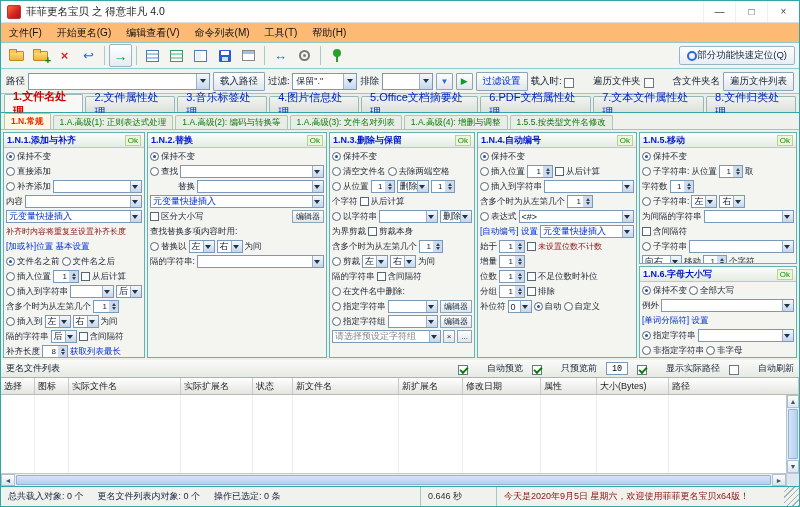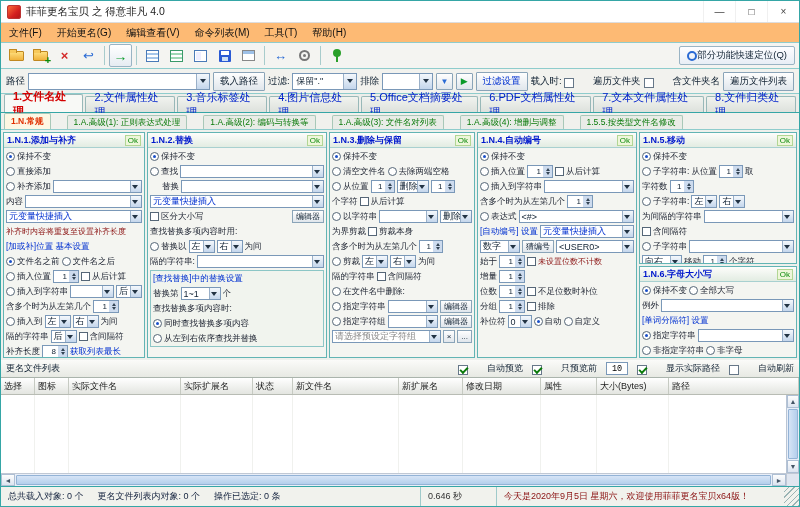--- a/index.html
+++ b/index.html
@@ -51,21 +51,21 @@
 .gplay{color:#0a9a2a;font-size:9px}
 .gfun{color:#2a6ad4;font-size:8px}
 .cbx{display:inline-flex;align-items:flex-end;gap:19px}
 .cbx i{width:10px;height:10px;border:1px solid #678;background:#fff;display:inline-block;position:relative;flex:none}
 .cbx.on i::after{content:"";position:absolute;left:1px;top:1px;width:6px;height:3px;border-left:2px solid #0a7a0a;border-bottom:2px solid #0a7a0a;transform:rotate(-45deg)}
 
 .mtabs{height:19px;display:flex;align-items:flex-end;gap:2px;padding:0 3px;background:#eceeea;border-bottom:1px solid #35a6a6;flex:none}
 .mtab{height:16px;display:flex;align-items:center;padding:0 8px;border:1px solid #98b8b8;border-bottom:none;border-radius:2px 2px 0 0;background:linear-gradient(#f1f3ef,#dde1dc);font-size:11px;color:#0022cc}
 .mtab.sel{background:#f8f9f6;color:#d40000;font-weight:bold;height:18px}
 
-.stabs{height:17px;display:flex;align-items:flex-end;gap:16px;padding:0 3px;background:#f0f1ed;border-bottom:1px solid #8ecccc;flex:none}
+.stabs{height:17px;display:flex;align-items:flex-end;gap:2px;padding:0 3px;background:#f0f1ed;border-bottom:1px solid #8ecccc;flex:none}
 .stab{height:14px;padding:0 6px;border:1px solid #a8c8b8;border-bottom:none;border-radius:2px 2px 0 0;background:#e9ece7;font-size:8.5px;color:#0a7a0a;display:flex;align-items:center;white-space:nowrap}
 .stab.sel{background:#fdf7e3;color:#e03000;font-weight:bold;height:16px}
 
 .panels{height:230px;display:flex;gap:2px;padding:2px;background:#eef0ec;flex:none}
 .pcol{display:flex;flex-direction:column;gap:2px;flex:none}
 .panel{border:1px solid #62b4b4;background:#f4f5f1;display:flex;flex-direction:column;flex:1;overflow:hidden}
 .ph{height:15px;display:flex;align-items:center;justify-content:space-between;padding:0 3px;background:linear-gradient(#fdfdfb,#e2ece2);border-bottom:1px solid #a8d0d0;flex:none}
 .ph b{font-size:9px;color:#0018cc}
 .ok{font-size:8px;color:#0a8a0a;border:1px solid #b2d694;background:#eef6da;line-height:9px;padding:0 2px}
 .pbody{flex:1;padding:1px 2px;display:flex;flex-direction:column}
@@ -337,21 +337,21 @@
           <div class="row">
               <i class="rd on"></i>
               <span class="lb">保持不变</span>
             </div>
           <div class="row">
               <i class="rd"></i>
               <span class="lb">查找</span>
               <span class="combo fx"></span>
             </div>
           <div class="row">
-              <span class="lb" style="margin-left:12px">替换</span>
+              <span class="lb" style="margin-left:28px">替换</span>
               <span class="combo fx"></span>
             </div>
           <div class="row">
               <span class="combo fx">
                 <span class="lk">元变量快捷插入</span>
               </span>
             </div>
           <div class="row">
               <i class="cb"></i>
               <span class="lb">区分大小写</span>
@@ -368,43 +368,20 @@
               </span>
               <span class="combo w26">
                 <span>右</span>
               </span>
               <span class="lb">为间</span>
             </div>
           <div class="row">
               <span class="lb">隔的字符串:</span>
               <span class="combo fx"></span>
             </div>
-          <div class="grp">
-            <div class="row">
-                <span class="sect">[查找替换]中的替换设置</span>
-              </div>
-            <div class="row">
-                <span class="lb">替换第</span>
-                <span class="combo w40">
-                  <span>1~1</span>
-                </span>
-                <span class="lb">个</span>
-              </div>
-            <div class="row">
-                <span class="lb">查找替换多项内容时:</span>
-              </div>
-            <div class="row">
-                <i class="rd on"></i>
-                <span class="lb">同时查找替换多项内容</span>
-              </div>
-            <div class="row">
-                <i class="rd"></i>
-                <span class="lb">从左到右依序查找并替换</span>
-              </div>
-          </div>
         </div>
       </div>
     </div>
 
     <div class="pcol" style="width:146px">
       <div class="panel">
         <div class="ph">
             <b>1.N.3.删除与保留</b>
             <span class="ok">Ok</span>
           </div>
@@ -524,29 +501,20 @@
               <i class="rd"></i>
               <span class="lb">表达式</span>
               <span class="combo fx">
                 <span>&lt;#&gt;</span>
               </span>
             </div>
           <div class="row">
               <span class="sect">[自动编号] 设置</span>
               <span class="combo fx">
                 <span class="lk">元变量快捷插入</span>
-              </span>
-            </div>
-          <div class="row">
-              <span class="combo w40">
-                <span>数字</span>
-              </span>
-              <span class="bsm">猜编号</span>
-              <span class="combo fx">
-                <span>&lt;USER0&gt;</span>
               </span>
             </div>
           <div class="row">
               <span class="lb">始于</span>
               <span class="spin">1</span>
               <i class="cb"></i>
               <span class="note">未设置位数不计数</span>
             </div>
           <div class="row">
               <span class="lb">增量</span>

